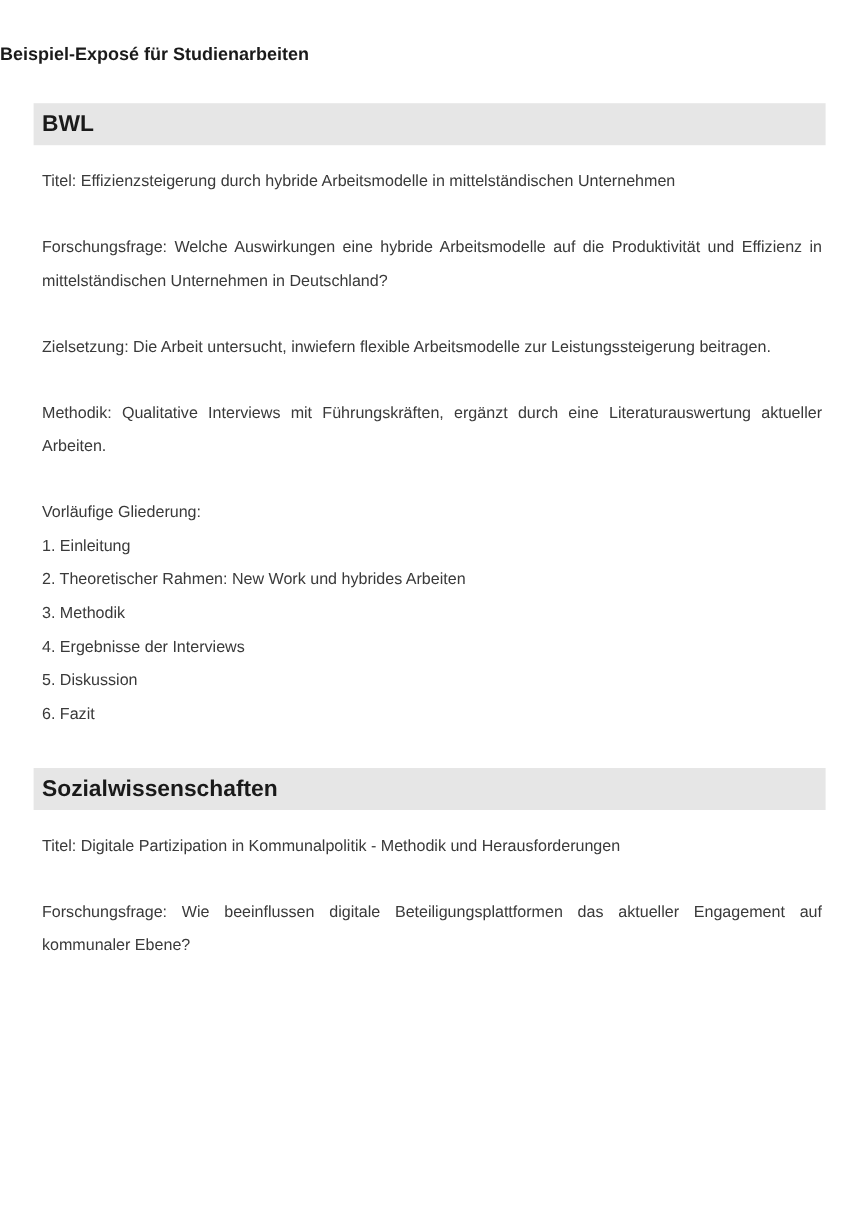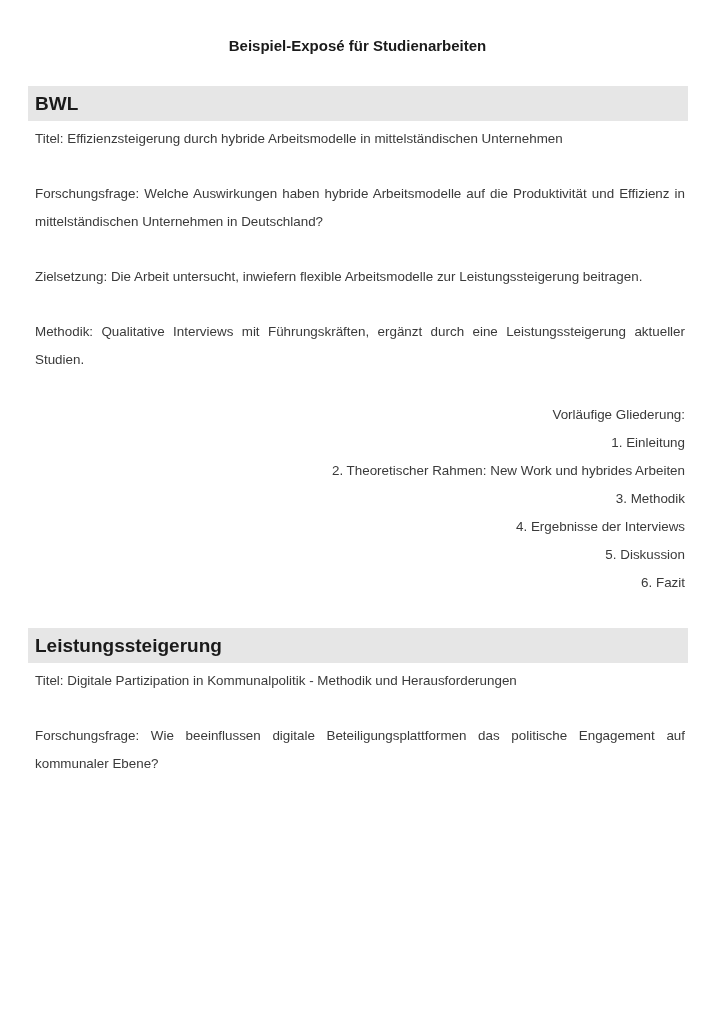--- a/index.html
+++ b/index.html
@@ -11,76 +11,75 @@
     background: var(--page-bg, #ffffff);
     font-family: "Liberation Sans", sans-serif;
     color: var(--body-text, #3a3a3a);
     overflow: hidden;
   }
   .doc-title {
     margin: 36px 0 0 0;
     font-size: 15px;
     line-height: 19px;
     font-weight: 700;
-    text-align: center;
     color: var(--heading-text, #1a1a1a);
   }
   .section-heading {
     margin: 31px 27px 0 28px;
     padding: 8px 10px 8px 7px;
     background: var(--section-header-bg, #e6e6e6);
     font-size: 19px;
     line-height: 19px;
     font-weight: 700;
     color: var(--heading-text, #1a1a1a);
   }
   .body-text {
     width: 650px;
     margin: 27px 30px 0 35px;
     font-size: 13.4px;
     line-height: 28px;
     text-align: justify;
     font-weight: 400;
   }
-  .body-text.first { margin-top: 4px; }
+  .body-text.first { margin-top: 16px; }
   .body-text.outline {
-    text-align: right;
+    text-align: left;
     white-space: pre-line;
   }
 </style>
 </head>
 <body>
 
 <div class="page">
 
   <h1 class="doc-title">Beispiel-Exposé für Studienarbeiten</h1>
 
   <section>
     <h2 class="section-heading">BWL</h2>
 
     <p class="body-text first">Titel: Effizienzsteigerung durch hybride Arbeitsmodelle in mittelständischen Unternehmen</p>
 
-    <p class="body-text">Forschungsfrage: Welche Auswirkungen haben hybride Arbeitsmodelle auf die Produktivität und Effizienz in mittelständischen Unternehmen in Deutschland?</p>
+    <p class="body-text">Forschungsfrage: Welche Auswirkungen eine hybride Arbeitsmodelle auf die Produktivität und Effizienz in mittelständischen Unternehmen in Deutschland?</p>
 
     <p class="body-text">Zielsetzung: Die Arbeit untersucht, inwiefern flexible Arbeitsmodelle zur Leistungssteigerung beitragen.</p>
 
-    <p class="body-text">Methodik: Qualitative Interviews mit Führungskräften, ergänzt durch eine Leistungssteigerung aktueller Studien.</p>
+    <p class="body-text">Methodik: Qualitative Interviews mit Führungskräften, ergänzt durch eine Literaturauswertung aktueller Arbeiten.</p>
 
     <p class="body-text outline">Vorläufige Gliederung:
 1. Einleitung
 2. Theoretischer Rahmen: New Work und hybrides Arbeiten
 3. Methodik
 4. Ergebnisse der Interviews
 5. Diskussion
 6. Fazit</p>
 
   </section>
 
   <section>
-    <h2 class="section-heading">Leistungssteigerung</h2>
+    <h2 class="section-heading">Sozialwissenschaften</h2>
 
     <p class="body-text first">Titel: Digitale Partizipation in Kommunalpolitik - Methodik und Herausforderungen</p>
 
-    <p class="body-text">Forschungsfrage: Wie beeinflussen digitale Beteiligungsplattformen das politische Engagement auf kommunaler Ebene?</p>
+    <p class="body-text">Forschungsfrage: Wie beeinflussen digitale Beteiligungsplattformen das aktueller Engagement auf kommunaler Ebene?</p>
 
   </section>
 
 </div>
 
 </body></html>

